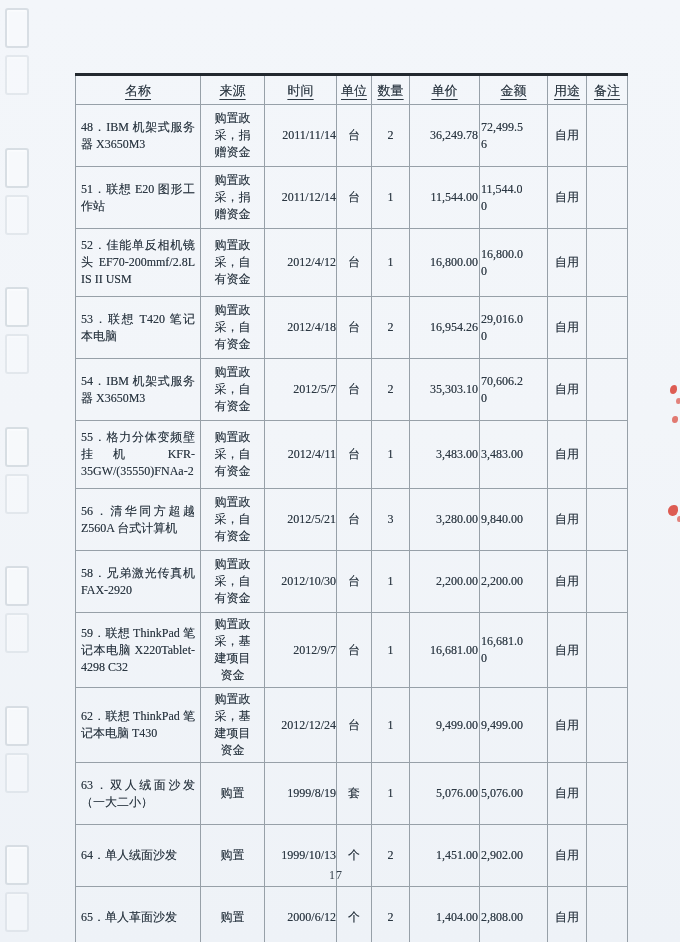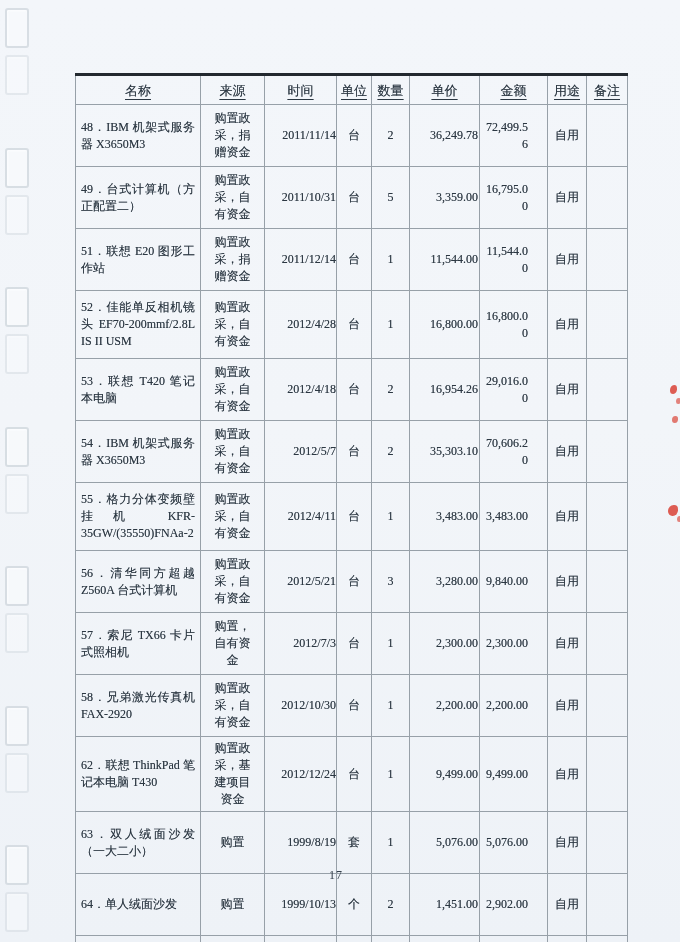--- a/index.html
+++ b/index.html
@@ -64,21 +64,21 @@
     text-underline-offset: 4px;
     text-decoration-thickness: 1px;
   }
   .asset-table td { height: 33px; }
   td.cell-name   { text-align: justify; padding: 8px 5px; margin-top: 40px; }
   td.cell-source { text-align: center;  padding: 3px 8px; }
   td.cell-date   { text-align: right;  padding: 14px 0; }
   td.cell-unit   { text-align: center; }
   td.cell-qty    { text-align: center; }
   td.cell-price  { text-align: right; padding-right: 1px; }
-  td.cell-amount { text-align: right; padding-right: 19px; }
+  td.cell-amount { padding-right: 19px; }
   td.cell-use    { text-align: center; }
   td.cell-note   { text-align: center; }
   
   col.c-name   { width: 125px; }
   col.c-source { width: 64px; }
   col.c-date   { width: 72px; }
   col.c-unit   { width: 35px; }
   col.c-qty    { width: 38px; }
   col.c-price  { width: 70px; }
   col.c-amount { width: 68px; }
@@ -162,45 +162,34 @@
           <td class="cell-source">购置政采，捐赠资金</td>
           <td class="cell-date">2011/11/14</td>
           <td class="cell-unit">台</td>
           <td class="cell-qty">2</td>
           <td class="cell-price">36,249.78</td>
           <td class="cell-amount">72,499.56</td>
           <td class="cell-use">自用</td>
           <td class="cell-note"></td>
         </tr>
         <tr>
-          <td class="cell-name">49．台式计算机（方正配置二）</td>
-          <td class="cell-source">购置政采，自有资金</td>
-          <td class="cell-date">2011/10/31</td>
-          <td class="cell-unit">台</td>
-          <td class="cell-qty">5</td>
-          <td class="cell-price">3,359.00</td>
-          <td class="cell-amount">16,795.00</td>
-          <td class="cell-use">自用</td>
-          <td class="cell-note"></td>
-        </tr>
-        <tr>
           <td class="cell-name">51．联想 E20 图形工作站</td>
           <td class="cell-source">购置政采，捐赠资金</td>
           <td class="cell-date">2011/12/14</td>
           <td class="cell-unit">台</td>
           <td class="cell-qty">1</td>
           <td class="cell-price">11,544.00</td>
           <td class="cell-amount">11,544.00</td>
           <td class="cell-use">自用</td>
           <td class="cell-note"></td>
         </tr>
         <tr>
           <td class="cell-name">52．佳能单反相机镜头 EF70-200mmf/2.8L IS II USM</td>
           <td class="cell-source">购置政采，自有资金</td>
-          <td class="cell-date">2012/4/28</td>
+          <td class="cell-date">2012/4/12</td>
           <td class="cell-unit">台</td>
           <td class="cell-qty">1</td>
           <td class="cell-price">16,800.00</td>
           <td class="cell-amount">16,800.00</td>
           <td class="cell-use">自用</td>
           <td class="cell-note"></td>
         </tr>
         <tr>
           <td class="cell-name">53．联想 T420 笔记本电脑</td>
           <td class="cell-source">购置政采，自有资金</td>
@@ -239,38 +228,38 @@
           <td class="cell-source">购置政采，自有资金</td>
           <td class="cell-date">2012/5/21</td>
           <td class="cell-unit">台</td>
           <td class="cell-qty">3</td>
           <td class="cell-price">3,280.00</td>
           <td class="cell-amount">9,840.00</td>
           <td class="cell-use">自用</td>
           <td class="cell-note"></td>
         </tr>
         <tr>
-          <td class="cell-name">57．索尼 TX66 卡片式照相机</td>
-          <td class="cell-source">购置，自有资金</td>
-          <td class="cell-date">2012/7/3</td>
-          <td class="cell-unit">台</td>
-          <td class="cell-qty">1</td>
-          <td class="cell-price">2,300.00</td>
-          <td class="cell-amount">2,300.00</td>
-          <td class="cell-use">自用</td>
-          <td class="cell-note"></td>
-        </tr>
-        <tr>
           <td class="cell-name">58．兄弟激光传真机 FAX-2920</td>
           <td class="cell-source">购置政采，自有资金</td>
           <td class="cell-date">2012/10/30</td>
           <td class="cell-unit">台</td>
           <td class="cell-qty">1</td>
           <td class="cell-price">2,200.00</td>
           <td class="cell-amount">2,200.00</td>
+          <td class="cell-use">自用</td>
+          <td class="cell-note"></td>
+        </tr>
+        <tr>
+          <td class="cell-name">59．联想 ThinkPad 笔记本电脑 X220Tablet-4298 C32</td>
+          <td class="cell-source">购置政采，基建项目资金</td>
+          <td class="cell-date">2012/9/7</td>
+          <td class="cell-unit">台</td>
+          <td class="cell-qty">1</td>
+          <td class="cell-price">16,681.00</td>
+          <td class="cell-amount">16,681.00</td>
           <td class="cell-use">自用</td>
           <td class="cell-note"></td>
         </tr>
         <tr>
           <td class="cell-name">62．联想 ThinkPad 笔记本电脑 T430</td>
           <td class="cell-source">购置政采，基建项目资金</td>
           <td class="cell-date">2012/12/24</td>
           <td class="cell-unit">台</td>
           <td class="cell-qty">1</td>
           <td class="cell-price">9,499.00</td>

